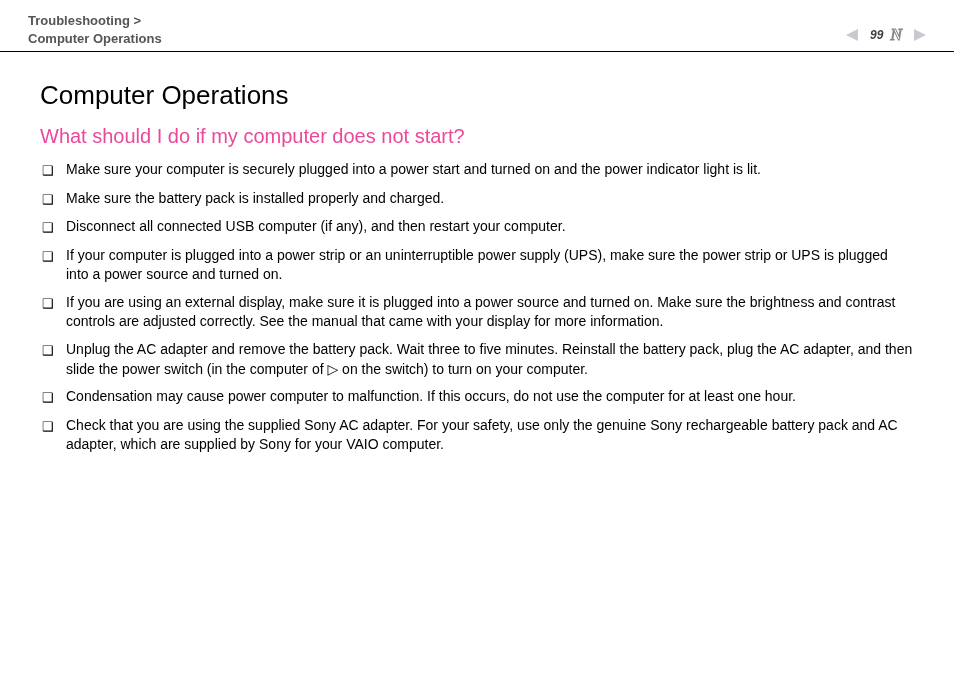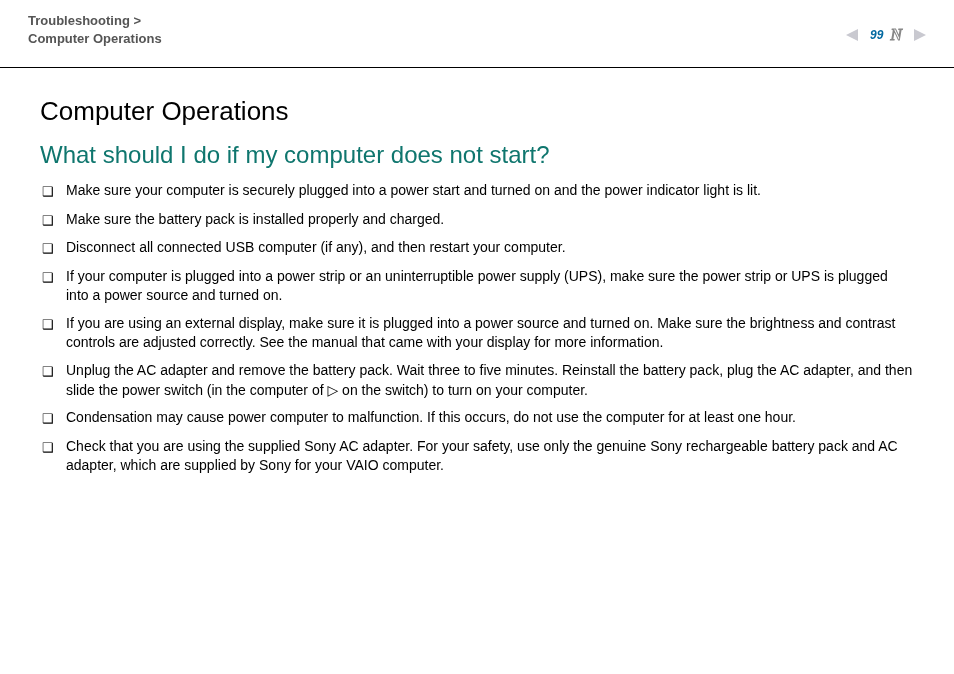--- a/index.html
+++ b/index.html
@@ -8,21 +8,21 @@
       height: 674px;
       font-family: Arial, Helvetica, sans-serif;
       background: #fff;
       color: #000;
       position: relative;
     }
     .header {
       display: flex;
       justify-content: space-between;
       align-items: flex-start;
-      padding: 12px 28px 20px 28px;
+      padding: 12px 28px 4px 28px;
       border-bottom: 1px solid #000;
     }
     .breadcrumb {
       font-size: 13px;
       font-weight: bold;
       color: #555;
       line-height: 1.35;
     }
     .header-right {
       display: flex;
@@ -33,21 +33,21 @@
     .nav-arrow {
       display: inline-flex;
       align-items: center;
       cursor: pointer;
     }
     .nav-arrow svg { display: block; }
     .page-number {
       font-size: 12px;
       font-style: italic;
       font-weight: bold;
-      color: #0369a1;
+      color: #404040;
     }
     .page-n-outline {
       font-size: 16px;
       font-weight: bold;
       font-family: Georgia, 'Times New Roman', serif;
       font-style: italic;
       color: #fff;
       -webkit-text-stroke: 1px #888;
       text-stroke: 1px #888;
       padding-left: 1px;
@@ -55,23 +55,23 @@
     .content {
       padding: 28px 40px 18px 40px;
     }
     .heading {
       font-size: 26px;
       font-weight: normal;
       color: #000;
       margin-bottom: 14px;
     }
     .subheading {
-      font-size: 24px;
+      font-size: 20px;
       font-weight: normal;
-      color: #0f766e;
+      color: #ec4899;
       margin-bottom: 12px;
     }
     .list {
       list-style: none;
       padding-left: 2px;
     }
     .list li {
       display: flex;
       align-items: flex-start;
       margin-bottom: 8px;

